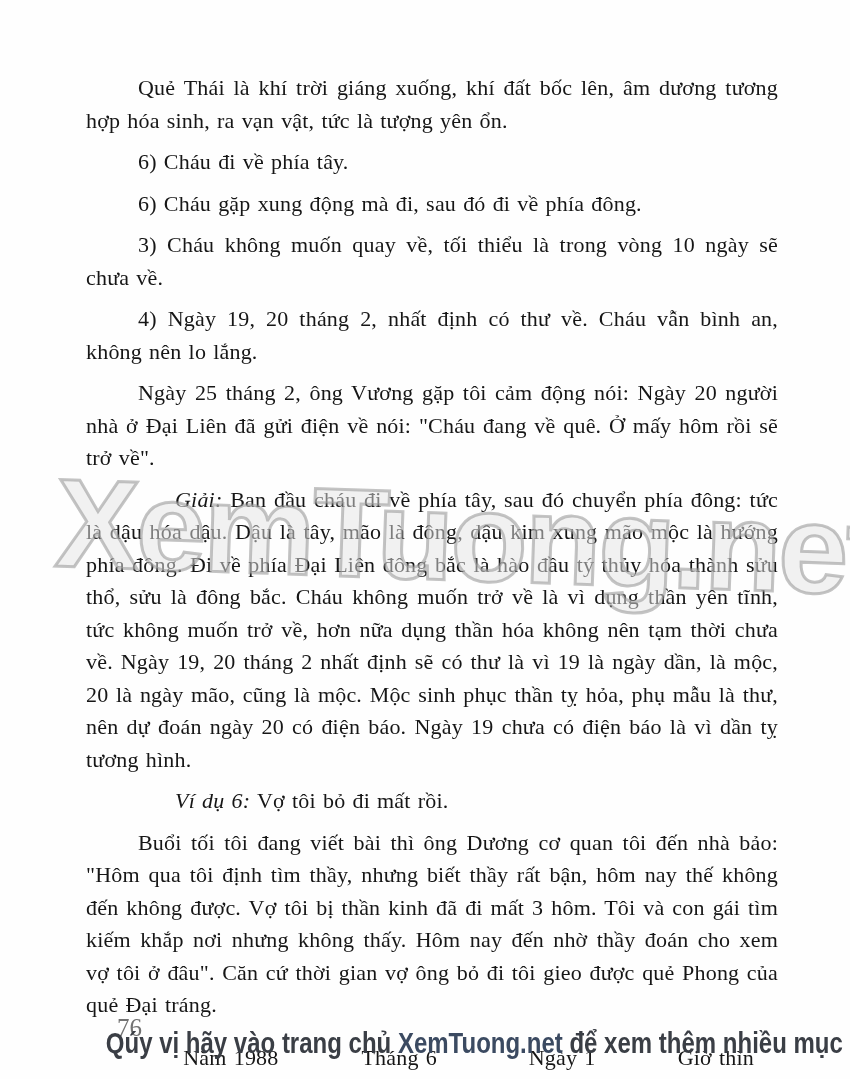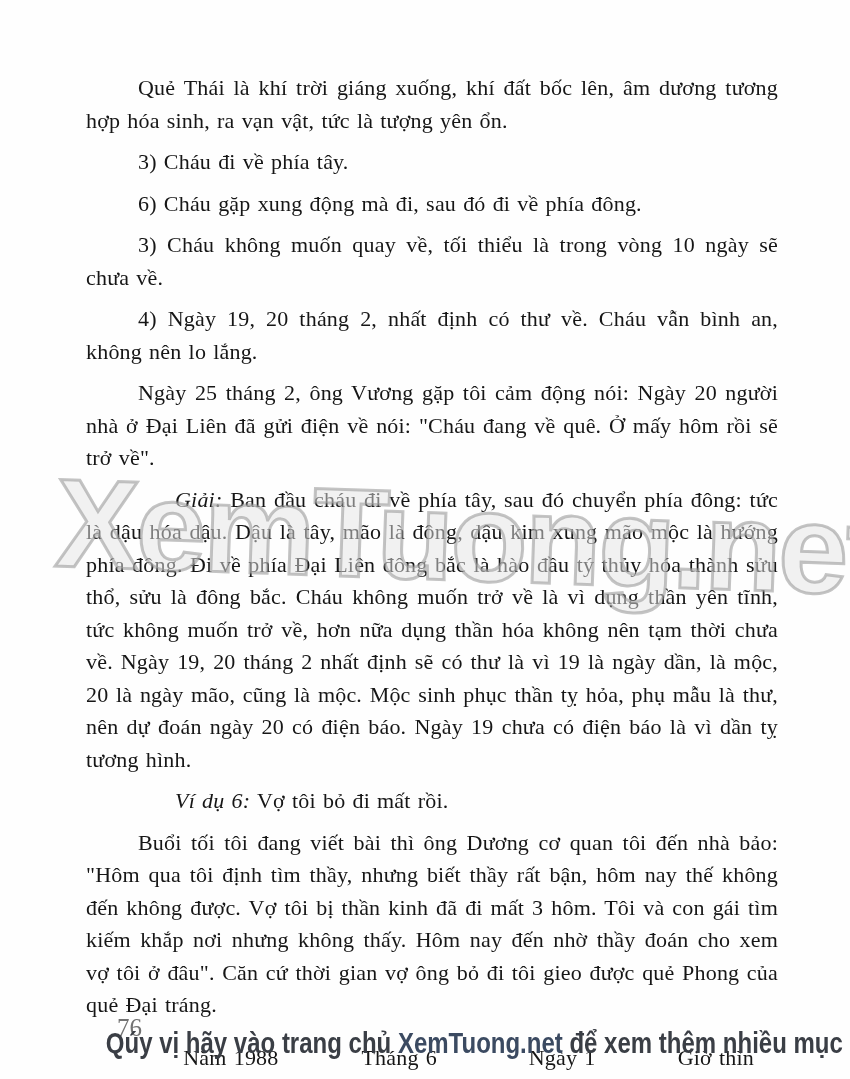--- a/index.html
+++ b/index.html
@@ -47,21 +47,21 @@
   }
   .footer-site { color:var(--footer-site,#3b4a61); text-decoration:none; }
 </style>
 </head>
 <body>
 
 <div class="page">
 
   <div class="content">
     <p class="para">Quẻ Thái là khí trời giáng xuống, khí đất bốc lên, âm dương tương hợp hóa sinh, ra vạn vật, tức là tượng yên ổn.</p>
-    <p class="para">3) Cháu đi về phía tây.</p>
+    <p class="para">6) Cháu đi về phía tây.</p>
     <p class="para">6) Cháu gặp xung động mà đi, sau đó đi về phía đông.</p>
     <p class="para">3) Cháu không muốn quay về, tối thiểu là trong vòng 10 ngày sẽ chưa về.</p>
     <p class="para">4) Ngày 19, 20 tháng 2, nhất định có thư về. Cháu vẫn bình an, không nên lo lắng.</p>
     <p class="para">Ngày 25 tháng 2, ông Vương gặp tôi cảm động nói: Ngày 20 người nhà ở Đại Liên đã gửi điện về nói: "Cháu đang về quê. Ở mấy hôm rồi sẽ trở về".</p>
     <p class="para"><span class="lead">Giải:</span><span> Ban đầu cháu đi về phía tây, sau đó chuyển phía đông: tức là dậu hóa dậu. Dậu là tây, mão là đông, dậu kim xung mão mộc là hướng phía đông. Đi về phía Đại Liên đông bắc là hào đầu tý thủy hóa thành sửu thổ, sửu là đông bắc. Cháu không muốn trở về là vì dụng thần yên tĩnh, tức không muốn trở về, hơn nữa dụng thần hóa không nên tạm thời chưa về. Ngày 19, 20 tháng 2 nhất định sẽ có thư là vì 19 là ngày dần, là mộc, 20 là ngày mão, cũng là mộc. Mộc sinh phục thần tỵ hỏa, phụ mẫu là thư, nên dự đoán ngày 20 có điện báo. Ngày 19 chưa có điện báo là vì dần tỵ tương hình.</span></p>
     <p class="para"><span class="lead">Ví dụ 6:</span><span> Vợ tôi bỏ đi mất rồi.</span></p>
     <p class="para">Buổi tối tôi đang viết bài thì ông Dương cơ quan tôi đến nhà bảo: "Hôm qua tôi định tìm thầy, nhưng biết thầy rất bận, hôm nay thế không đến không được. Vợ tôi bị thần kinh đã đi mất 3 hôm. Tôi và con gái tìm kiếm khắp nơi nhưng không thấy. Hôm nay đến nhờ thầy đoán cho xem vợ tôi ở đâu". Căn cứ thời gian vợ ông bỏ đi tôi gieo được quẻ Phong của quẻ Đại tráng.</p>
 
     <div class="ganzhi">
       <span>Năm 1988</span>

